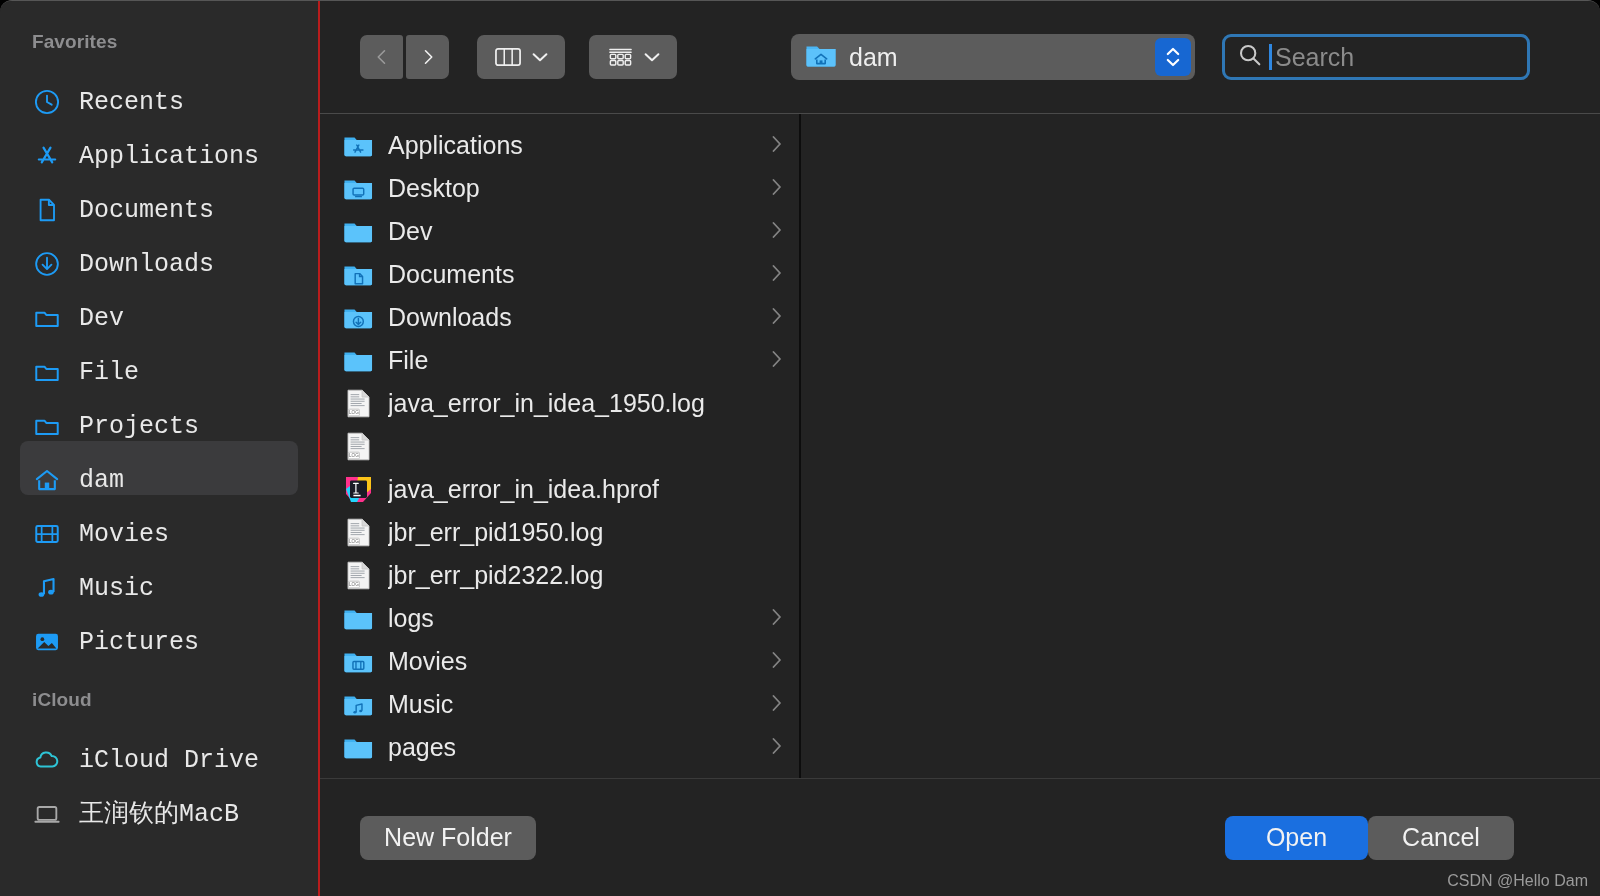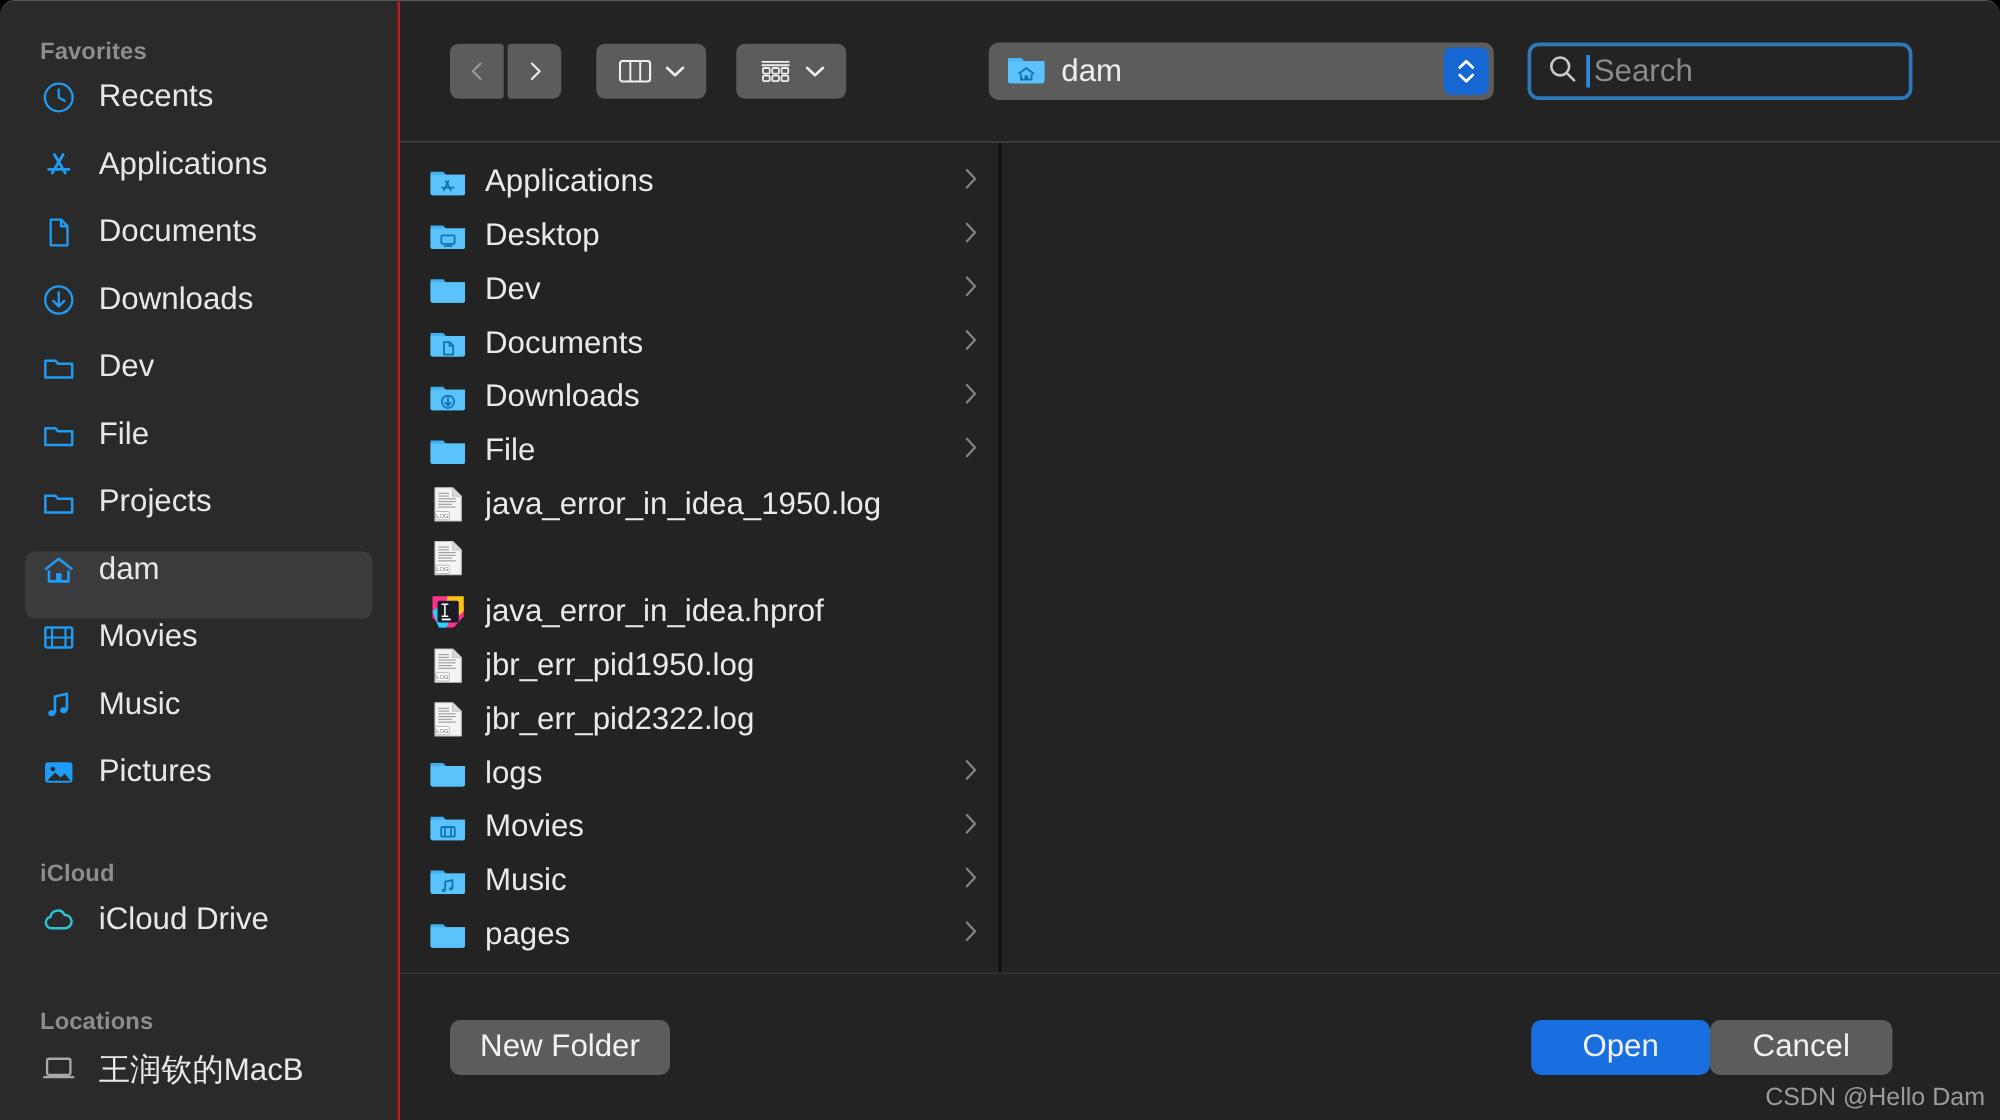--- a/index.html
+++ b/index.html
@@ -46,24 +46,25 @@
     font-size: 19px;
     font-weight: bold;
     padding: 0 0 10px 32px;
     letter-spacing: 0.1px;
   }
   .sb-section.second { padding-top: 32px; }
   .sb-item {
     height: 54px;
     margin: 0 20px;
     display: flex;
-    align-items: flex-start;
+    align-items: flex-end;
     border-radius: 8px;
     padding-left: 12px;
     box-sizing: border-box;
+    font-family: Liberation Mono, monospace;
   }
   .sb-item.selected { background: #3b3b3d; }
   .sb-icon {
     width: 30px;
     height: 30px;
     flex: 0 0 30px;
     margin-right: 17px;
     display: flex;
     align-items: center;
     justify-content: center;
@@ -240,21 +241,21 @@
   .btn-blue { background: #1a6fe0; }
   .btn-newfolder { width: 176px; }
   .btn-cancel { width: 146px; margin-right: 16px; }
   .btn-open { width: 143px; }
   .footer-spacer { flex: 1 1 auto; }
   .watermark {
     position: absolute;
     right: 12px;
     bottom: 6px;
     color: #9b9b9b;
-    font-size: 20px;
+    font-size: 16px;
     white-space: nowrap;
   }
 </style>
 </head>
 <body>
 
 <div class="window">
 
   <div class="sidebar">
 
@@ -373,21 +374,20 @@
 
     <div class="sb-item">
       <span class="sb-icon">
         <svg width="28" height="28" viewBox="0 0 24 24">
             <path d="M6.6 17.6a3.9 3.9 0 0 1-.3-7.7 5.1 5.1 0 0 1 9.7-1.3 3.7 3.7 0 0 1 .6 9z" fill="none" stroke="#2ec4d6" stroke-width="1.7" stroke-linejoin="round"></path>
           </svg>
       </span>
       <span class="sb-label">iCloud Drive</span>
     </div>
 
-    <div class="sb-section second">Locations</div>
 
     <div class="sb-item">
       <span class="sb-icon">
         <svg width="28" height="28" viewBox="0 0 24 24">
             <rect x="4" y="6" width="16" height="11" rx="1.4" fill="none" stroke="#a8a8a8" stroke-width="1.6"></rect>
             <path d="M2 18.6h20" stroke="#a8a8a8" stroke-width="1.6" stroke-linecap="round"></path>
           </svg>
       </span>
       <span class="sb-label">王润钦的MacB</span>
     </div>

